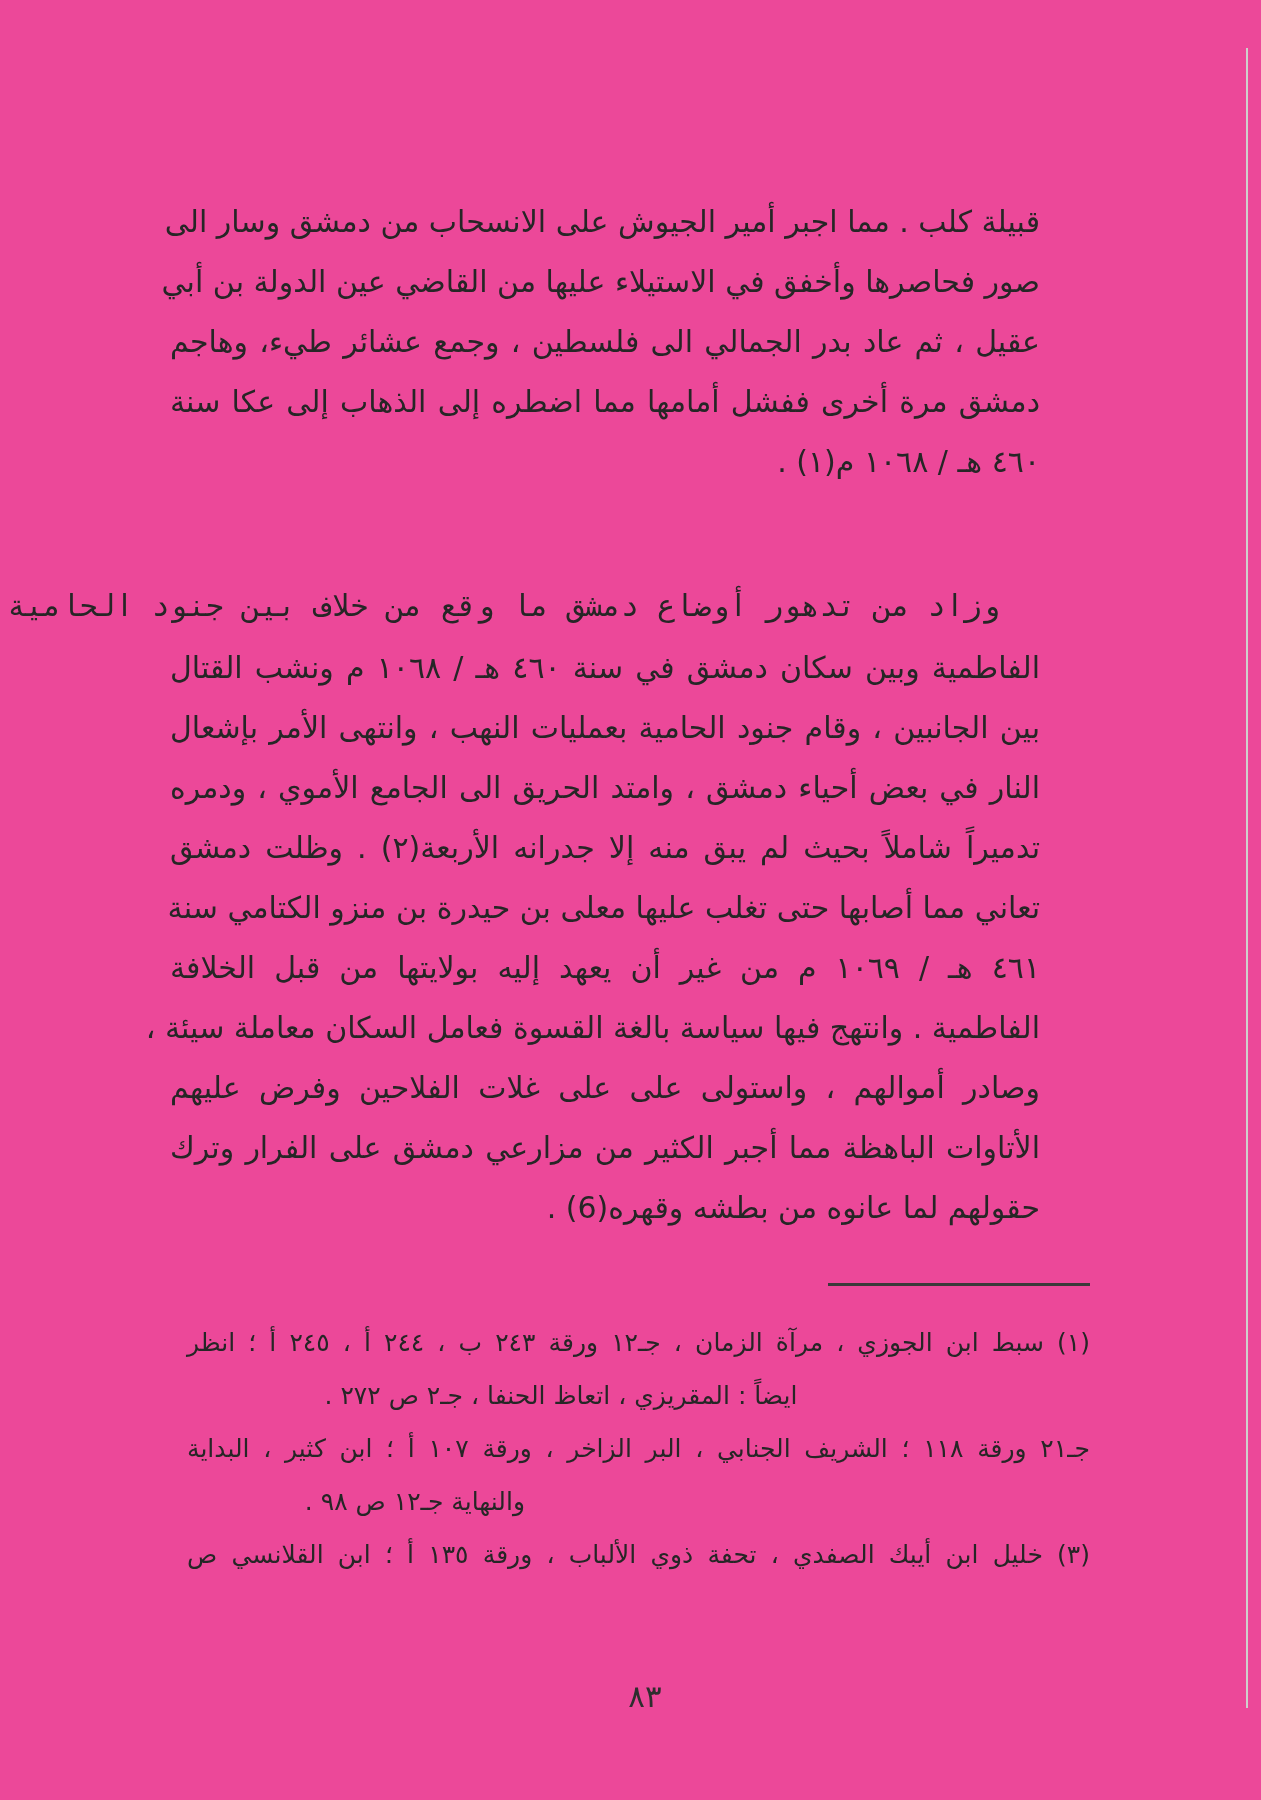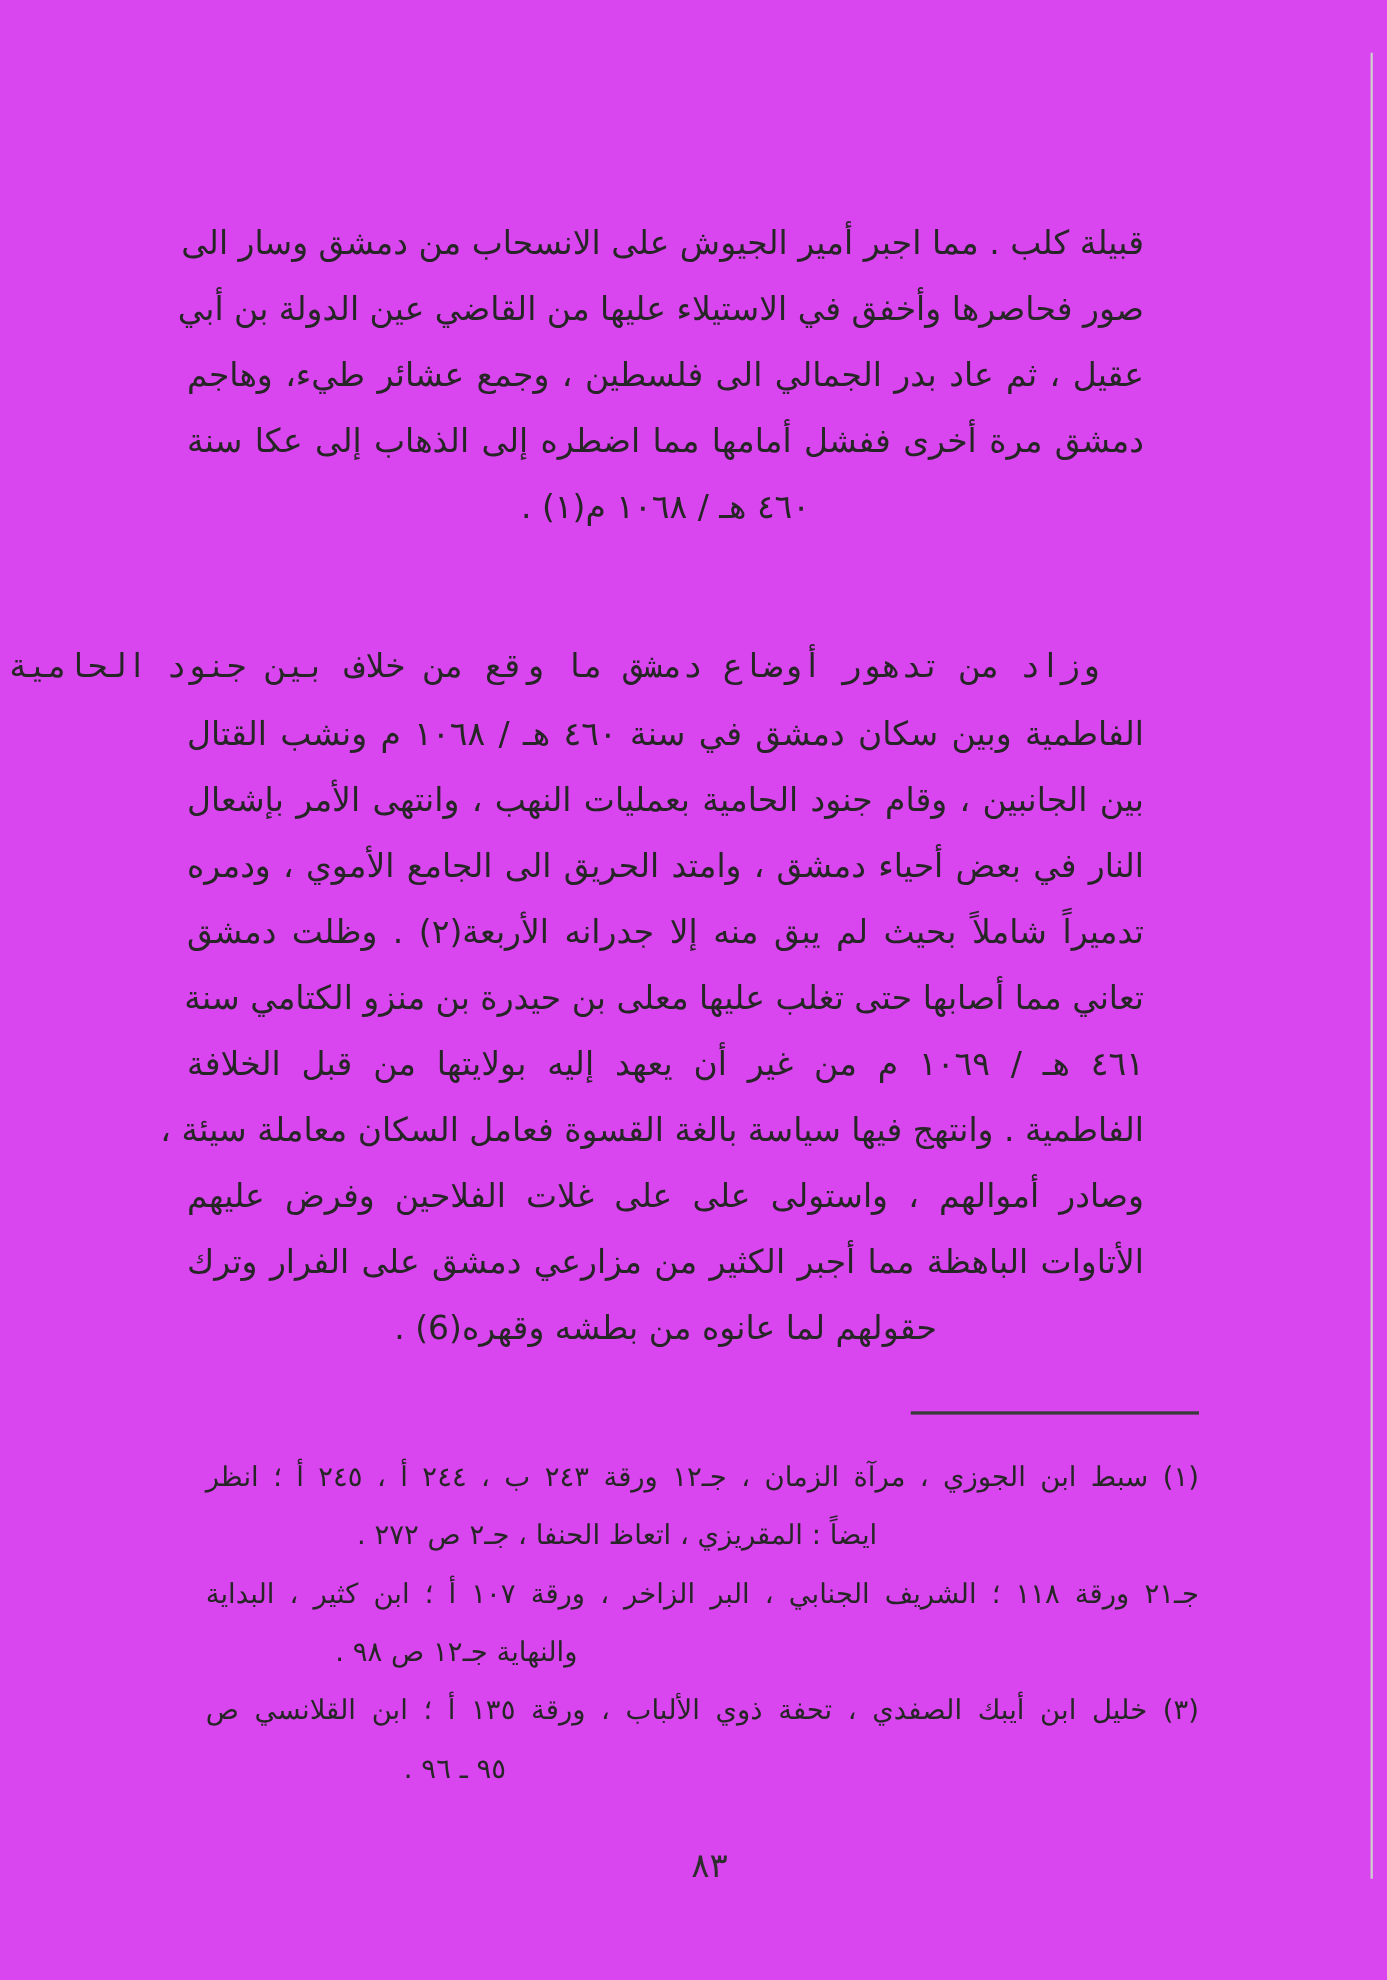--- a/index.html
+++ b/index.html
@@ -1,20 +1,20 @@
 <!DOCTYPE html>
 <html lang="ar"><head>
 <meta charset="utf-8">
 <style>
   html, body { margin: 0; padding: 0; }
   .page {
     position: relative;
     width: 1261px;
     height: 1800px;
-    background: #d946ef;
+    background: #ec4899;
     overflow: hidden;
     font-family: "DejaVu Sans", sans-serif;
     color: #262626;
   }
   
   .scan-line {
     position: absolute;
     left: 1246px;
     top: 48px;
     width: 2px;
@@ -33,21 +33,21 @@
     height: 60px;
     line-height: 60px;
     font-size: 30px;
     white-space: nowrap;
   }
   .j {
     text-align: justify;
     text-align-last: justify;
   }
   .indent { padding-right: 40px; font-family: Liberation Mono, monospace; }
-  .last { text-align: center; }
+  .last { text-align: right; }
 
   .fn-sep {
     position: absolute;
     top: 1283px;
     right: 171px;
     width: 262px;
     height: 3px;
     background: #3a3a3a;
   }
   .footnotes {
@@ -109,18 +109,17 @@
   </div>
 
   <div class="fn-sep"></div>
 
   <div class="footnotes">
     <div class="fl j">(١) سبط ابن الجوزي ، مرآة الزمان ، جـ١٢ ورقة ٢٤٣ ب ، ٢٤٤ أ ، ٢٤٥ أ ؛ انظر</div>
     <div class="fl c1">ايضاً : المقريزي ، اتعاظ الحنفا ، جـ٢ ص ٢٧٢ .</div>
     <div class="fl j">جـ٢١ ورقة ١١٨ ؛ الشريف الجنابي ، البر الزاخر ، ورقة ١٠٧ أ ؛ ابن كثير ، البداية</div>
     <div class="fl c2">والنهاية جـ١٢ ص ٩٨ .</div>
     <div class="fl j">(٣) خليل ابن أيبك الصفدي ، تحفة ذوي الألباب ، ورقة ١٣٥ أ ؛ ابن القلانسي ص</div>
-    <div class="fl c3">٩٥ ـ ٩٦ .</div>
   </div>
 
   <div class="page-number">٨٣</div>
 
 </div>
 
 </body></html>

